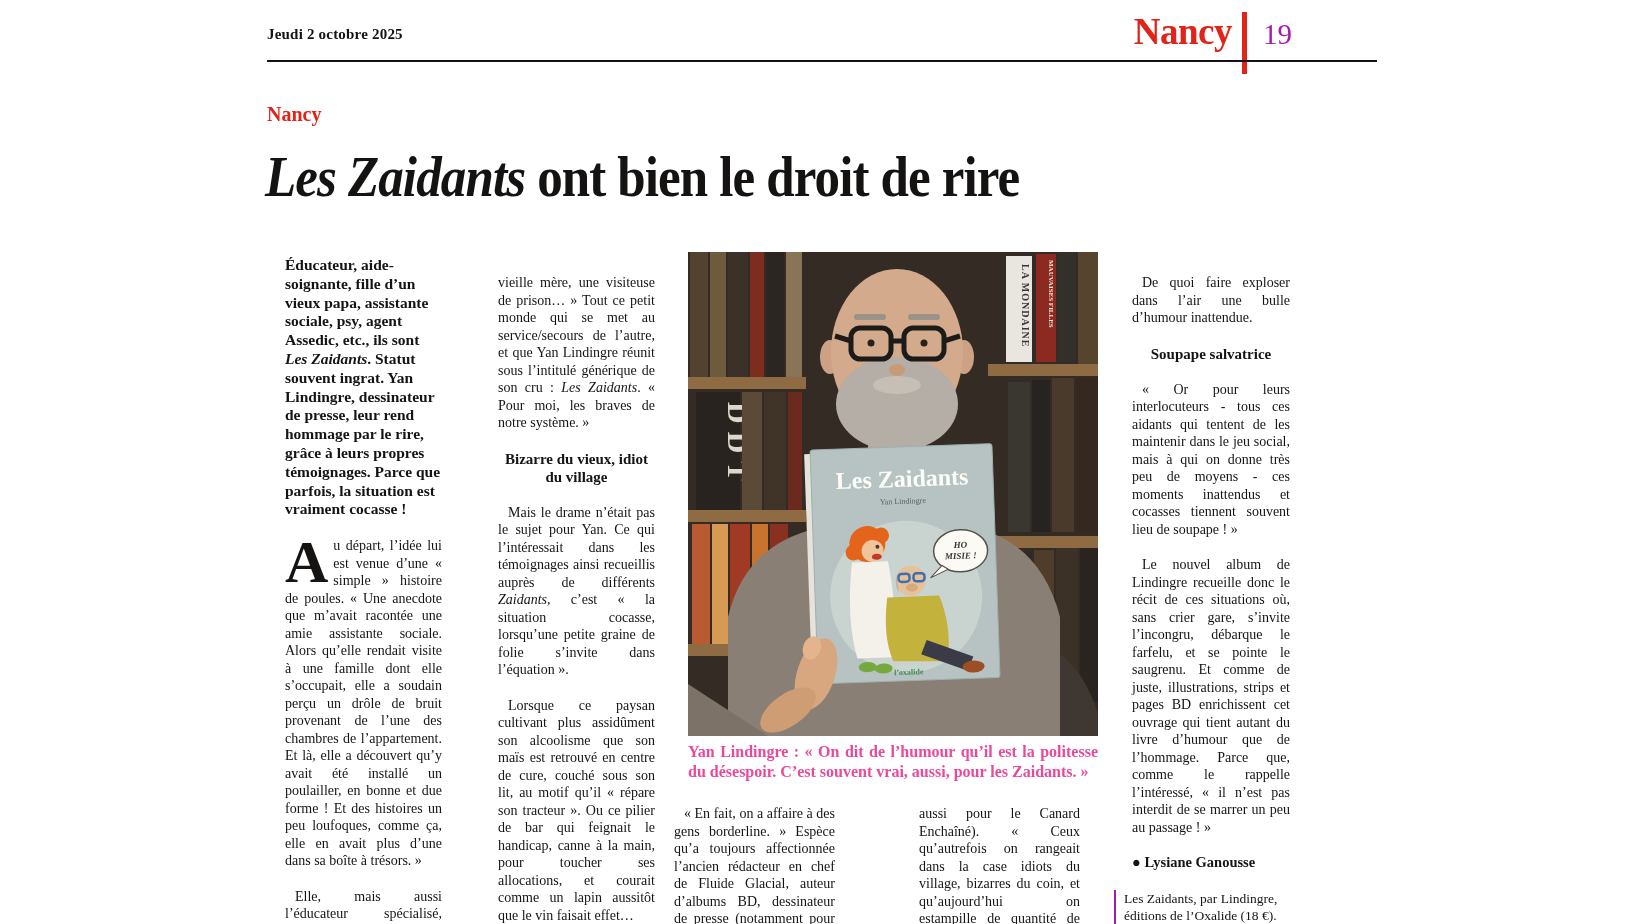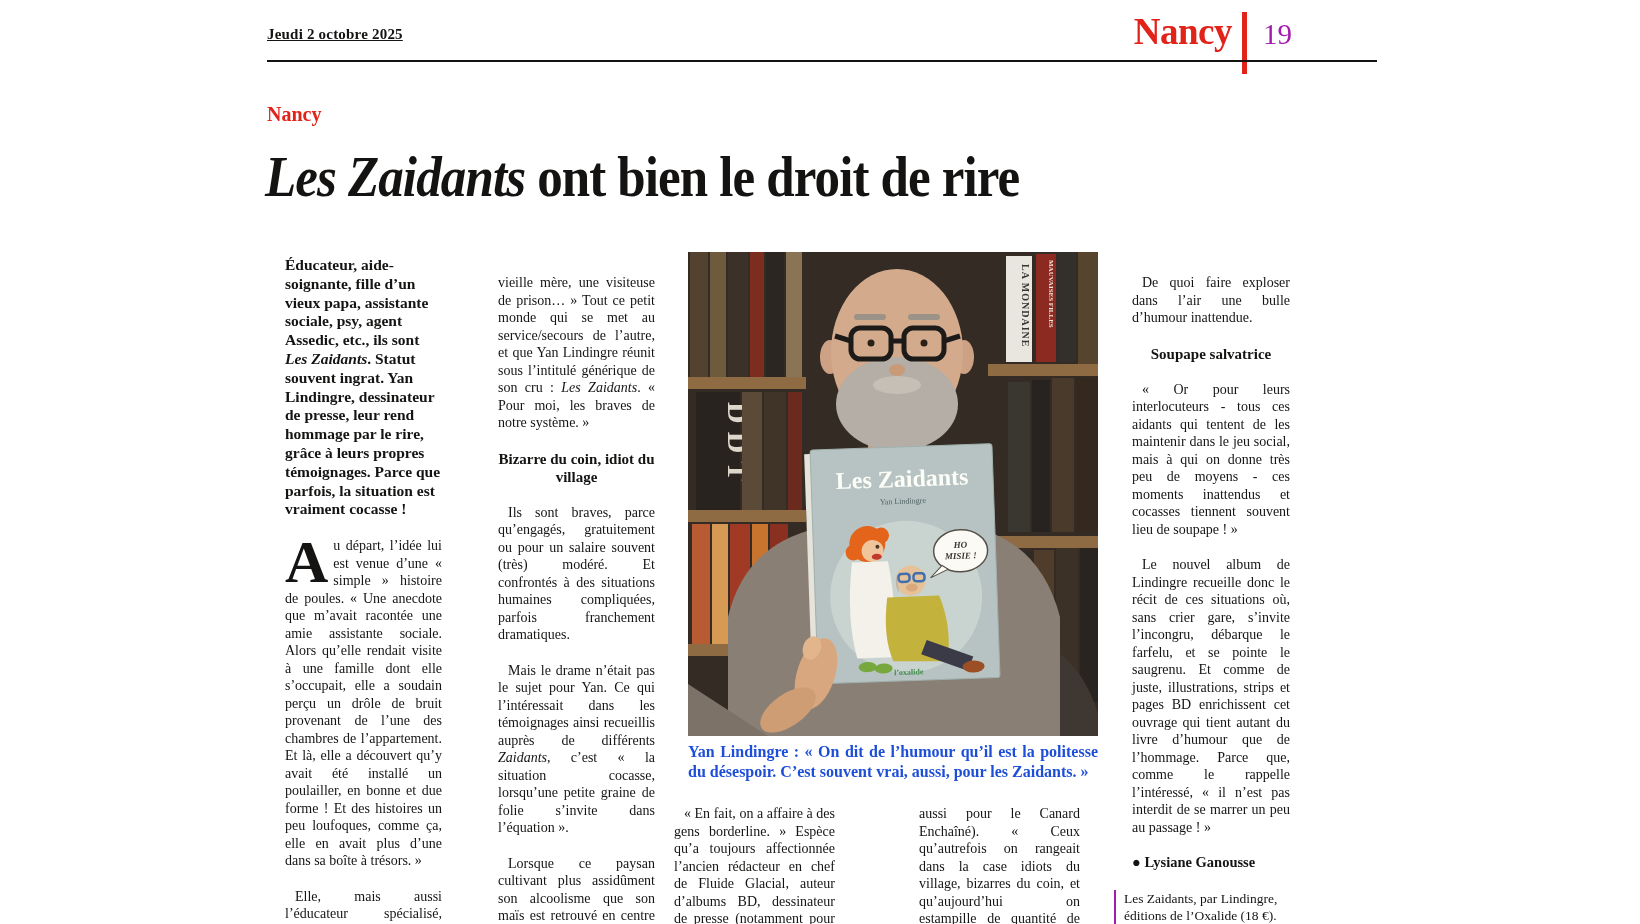--- a/index.html
+++ b/index.html
@@ -1,20 +1,20 @@
 <!DOCTYPE html>
 <html lang="fr"><head>
 <meta charset="utf-8">
 <style>
   html,body{margin:0;padding:0;}
   body{width:1640px;height:924px;background:#ffffff;overflow:hidden;
        font-family:"Liberation Serif","DejaVu Serif",serif;color:#151413;}
   .abs{position:absolute;}
   
-  #date{left:267px;top:26px;font-size:15px;font-weight:bold;letter-spacing:.2px;text-decoration:underline;}
+  #date{left:267px;top:26px;font-size:15px;font-weight:bold;letter-spacing:.2px;}
   #section-name{left:1050px;top:10px;width:182px;text-align:right;
     font-size:37px;font-weight:bold;color:#e2231a;letter-spacing:-.5px;}
   #red-bar{left:1242px;top:12px;width:5px;height:62px;background:#e2231a;}
   #page-number{left:1263px;top:18px;font-size:29px;color:#a21caf;}
   #header-rule{left:267px;top:60px;width:1110px;height:2px;background:#141312;}
   
   #kicker{left:267px;top:103px;font-size:20px;font-weight:bold;color:#e2231a;}
   #headline{left:265px;top:143px;width:1262px;font-size:58px;font-weight:bold;
     letter-spacing:-1px;transform:scaleX(.88);transform-origin:left top;
     white-space:nowrap;color:#141312;}
@@ -28,21 +28,21 @@
   #col2{left:480px;top:256px;width:193px;}
   #col3{left:656px;top:787px;width:197px;}
   #col4{left:901px;top:787px;width:197px;}
   #col5{left:1114px;top:256px;width:194px;}
   .lede{font-weight:bold;font-size:15.5px;line-height:18.8px;margin:0 0 13px 0;text-align:left;}
   .dropcap{float:left;font-size:60px;line-height:47px;padding:2px 5px 0 0;font-weight:bold;}
   .subhead{font-weight:bold;font-size:15px;line-height:18px;margin:10px 0 4px 0;text-align:center;}
   
   #photo{left:688px;top:252px;width:410px;height:484px;background:#342b24;overflow:hidden;}
   #caption{left:688px;top:742px;width:410px;font-size:16px;line-height:19.5px;
-    font-weight:bold;text-align:justify;color:#1d4ed8;}
+    font-weight:bold;text-align:justify;color:#ec4899;}
   
   .byline{margin-top:3px;font-size:14.5px;text-align:left;}
   .byline .name{font-weight:bold;text-align:center;}
   .infobox{margin-top:4px;border-left:2px solid #a21caf;padding-left:8px;
     font-size:13.5px;line-height:17px;text-align:left;}
 </style>
 </head>
 <body>
 
 <div class="abs" id="date">Jeudi 2 octobre 2025</div>
@@ -55,22 +55,21 @@
 <h1 class="abs" id="headline" style="margin:0;"><span class="it">Les Zaidants</span><span> ont bien le droit de rire</span></h1>
 
 <div class="abs col" id="col1">
   <p class="lede"><span>Éducateur, aide-soignante, fille d’un vieux papa, assistante sociale, psy, agent Assedic, etc., ils sont </span><span class="it">Les Zaidants</span><span>. Statut souvent ingrat. Yan Lindingre, dessinateur de presse, leur rend hommage par le rire, grâce à leurs propres témoignages. Parce que parfois, la situation est vraiment cocasse !</span></p>
   <p><span class="dropcap">A</span><span>u départ, l’idée lui est venue d’une « simple » histoire de poules. « Une anecdote que m’avait racontée une amie assistante sociale. Alors qu’elle rendait visite à une famille dont elle s’occupait, elle a soudain perçu un drôle de bruit provenant de l’une des chambres de l’appartement. Et là, elle a découvert qu’y avait été installé un poulailler, en bonne et due forme ! Et des histoires un peu loufoques, comme ça, elle en avait plus d’une dans sa boîte à trésors. »</span></p>
   <p class="ind">Elle, mais aussi l’éducateur spécialisé, l’agent de France travail, l’aide-soignante, le psychologue, la déléguée à la tutelle, l’agent CAF, le bénévole du Samu social, le formateur, la conseillère de la mission sociale ou même la patronne de bar ! « Ou encore une femme de ménage, une fille s’occupant de sa</p>
 </div>
 
 <div class="abs col" id="col2">
   <p><span>vieille mère, une visiteuse de prison… » Tout ce petit monde qui se met au service/secours de l’autre, et que Yan Lindingre réunit sous l’intitulé générique de son cru : </span><span class="it">Les Zaidants</span><span>. « Pour moi, les braves de notre système. »</span></p>
-  <p class="subhead">Bizarre du coin, idiot du village</p>
-  <p class="ind">Ils sont braves, parce qu’engagés, gratuitement ou pour un salaire souvent (très) modéré. Et confrontés à des situations humaines compliquées, parfois franchement dramatiques.</p>
+  <p class="subhead">Bizarre du vieux, idiot du village</p>
   <p class="ind"><span>Mais le drame n’était pas le sujet pour Yan. Ce qui l’intéressait dans les témoignages ainsi recueillis auprès de différents </span><span class="it">Zaidants</span><span>, c’est « la situation cocasse, lorsqu’une petite graine de folie s’invite dans l’équation ».</span></p>
   <p class="ind">Lorsque ce paysan cultivant plus assidûment son alcoolisme que son maïs est retrouvé en centre de cure, couché sous son lit, au motif qu’il « répare son tracteur ». Ou ce pilier de bar qui feignait le handicap, canne à la main, pour toucher ses allocations, et courait comme un lapin aussitôt que le vin faisait effet…</p>
   <p class="ind">Des situations dont il aurait pu se moquer, mais là non plus, ce n’est pas le propos.</p>
 </div>
 
 <div class="abs" id="photo">
   <svg width="410" height="484" viewBox="0 0 410 484">
 
     <g>
       <rect x="0" y="0" width="410" height="484" fill="#342b24"></rect>

